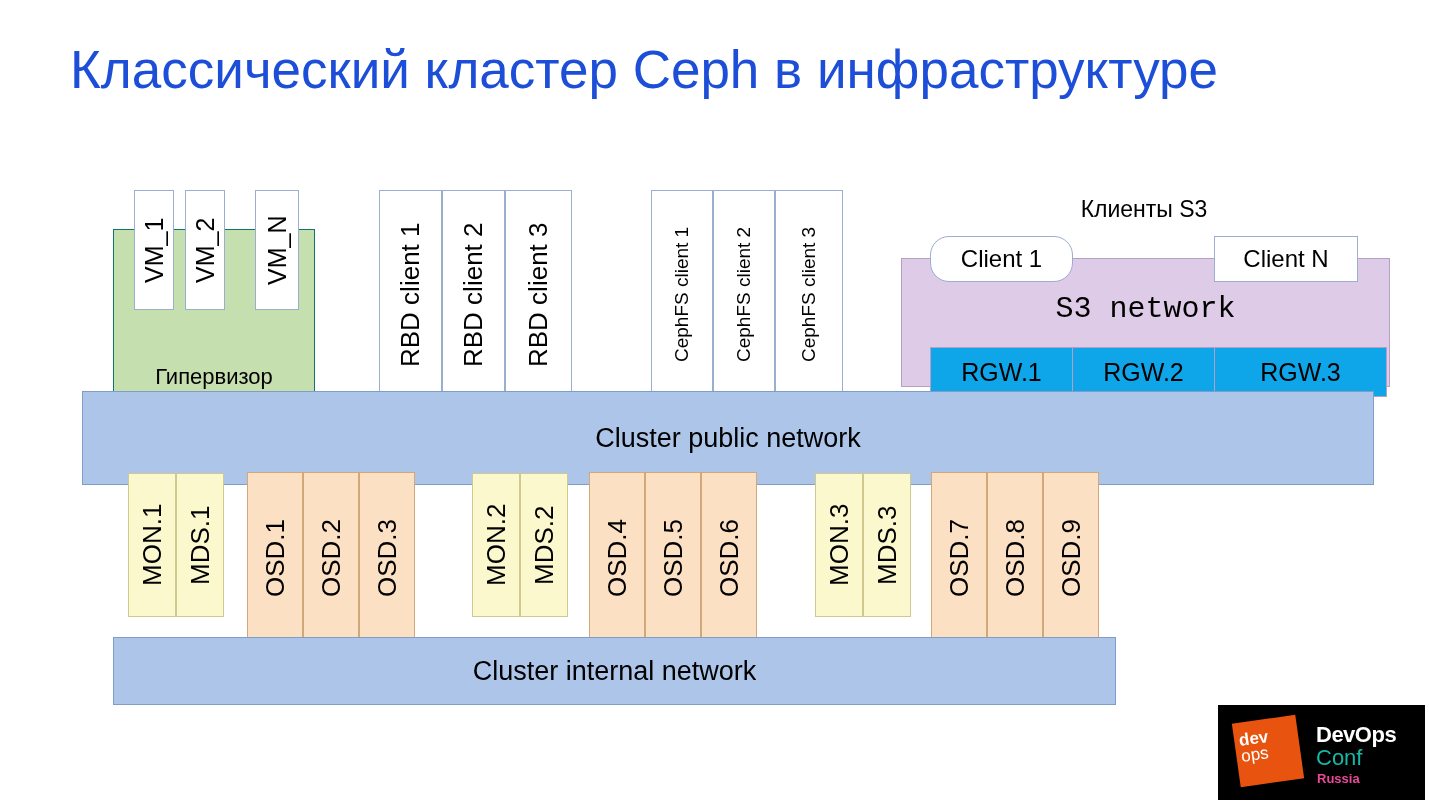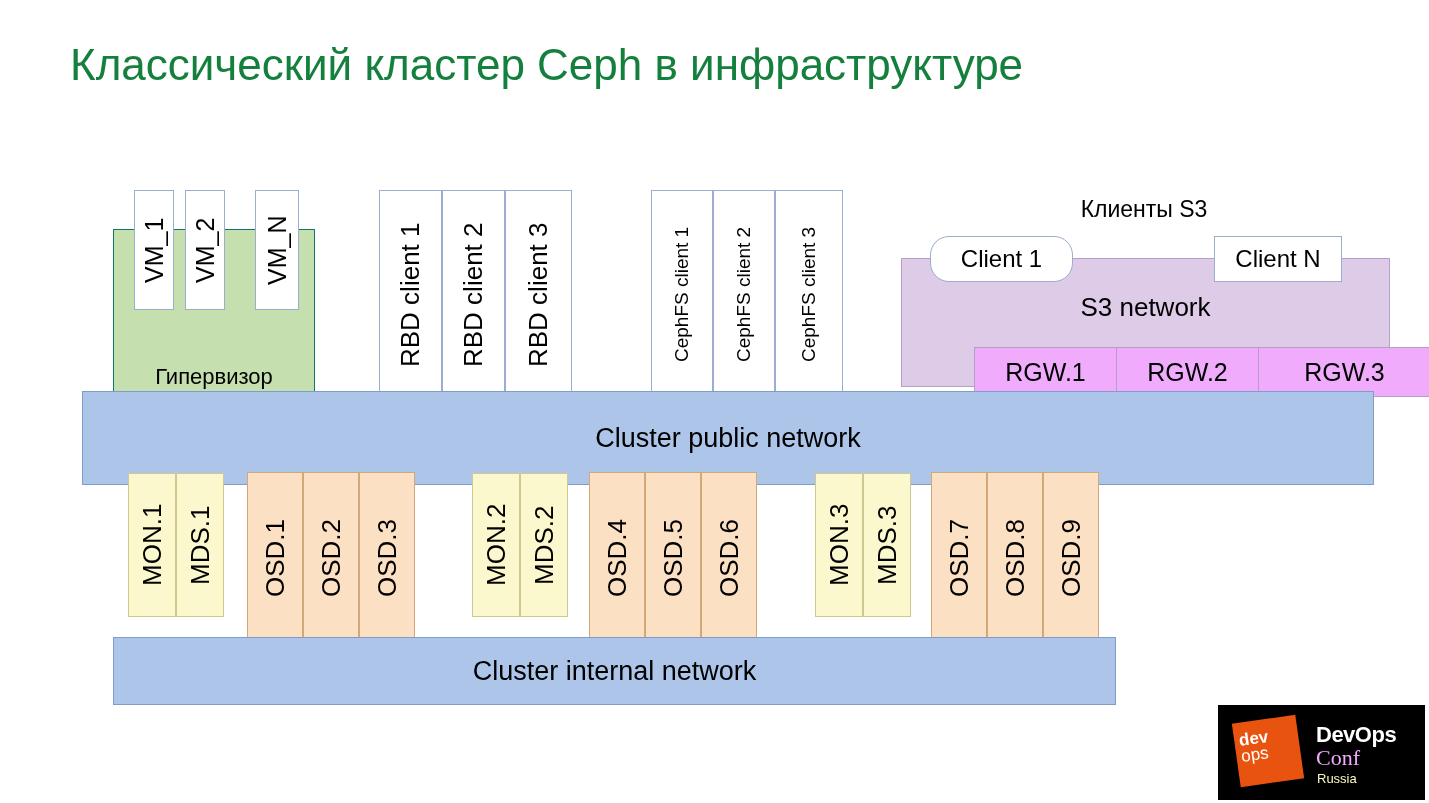--- a/index.html
+++ b/index.html
@@ -19,24 +19,24 @@
     background: #ffffff;
     overflow: hidden;
   }
 
   
   .slide-title {
     position: absolute;
     left: 70px;
     top: 40px;
     width: 1300px;
-    font-size: 44px;
+    font-size: 53px;
     line-height: 1.15;
     font-weight: 400;
-    color: #15803d;
+    color: #1d4ed8;
     letter-spacing: 0px;
     white-space: nowrap;
   }
 
   
   .box {
     position: absolute;
     box-sizing: border-box;
     border: 1px solid #9aaed0;
     display: flex;
@@ -48,21 +48,21 @@
   .vert {
     writing-mode: vertical-rl;
     transform: rotate(180deg);
     white-space: nowrap;
   }
 
   
   .c-white  { background: #ffffff; }
   .c-yellow { background: #fbf8cd; border-color: #cfc98f; }
   .c-orange { background: #fce0c4; border-color: #d3a878; }
-  .c-purple { background: #f0abfc; border-color: #b4a0c6; margin-left: 44px; }
+  .c-purple { background: #0ea5e9; border-color: #b4a0c6; }
 
   
   .band {
     position: absolute;
     box-sizing: border-box;
     background: #acc5e9;
     border: 1px solid #7e9dc9;
     display: flex;
     align-items: center;
     justify-content: center;
@@ -93,21 +93,22 @@
     position: absolute;
     left: 901px; top: 258px; width: 489px; height: 129px;
     box-sizing: border-box;
     background: #ddcbe8;
     border: 1px solid #b4a0c6;
   }
   #s3-network-label {
     position: absolute;
     left: 0; right: 0; top: 33px;
     text-align: center;
-    font-size: 26px;
+    font-size: 30px;
+    font-family: Liberation Mono, monospace;
   }
   #s3-clients-title {
     position: absolute;
     left: 930px; top: 196px; width: 428px;
     text-align: center;
     font-size: 23px;
   }
 
   
   #logo {
@@ -132,25 +133,25 @@
     line-height: 16px;
     text-align: left;
   }
   #logo-mark-text .l2 { font-weight: normal; }
   #logo-word-1 {
     position: absolute; left: 98px; top: 17px;
     color: #ffffff; font-size: 22px; font-weight: bold; letter-spacing: -0.5px;
   }
   #logo-word-2 {
     position: absolute; left: 98px; top: 40px;
-    color: #f0abfc; font-size: 22px; font-weight: 300; letter-spacing: 0px; font-family: Liberation Serif, serif;
+    color: #14b8a6; font-size: 22px; font-weight: 300; letter-spacing: 0px;
   }
   #logo-word-3 {
     position: absolute; left: 99px; top: 66px;
-    color: #fef9c3; font-size: 13px; font-weight: normal;
+    color: #ec4899; font-size: 13px; font-weight: bold;
   }
 </style>
 </head>
 <body>
 
 <div id="slide">
 
   <div class="slide-title">Классический кластер Ceph в инфраструктуре</div>
 
   <div id="hypervisor">
@@ -189,21 +190,21 @@
 
   <div id="s3-clients-title">Клиенты S3</div>
 
   <div id="s3-network">
     <div id="s3-network-label">S3 network</div>
   </div>
 
   <div class="box c-white" style="left:930px; top:236px; width:143px; height:46px; font-size:24px;border-radius:19px;">
     <span>Client 1</span>
   </div>
-  <div class="box c-white" style="left:1214px; top:236px; width:128px; height:46px; font-size:24px;">
+  <div class="box c-white" style="left:1214px; top:236px; width:144px; height:46px; font-size:24px;">
     <span>Client N</span>
   </div>
 
   <div class="box c-purple" style="left:930px; top:347px; width:143px; height:50px; font-size:25px;">
     <span>RGW.1</span>
   </div>
   <div class="box c-purple" style="left:1072px; top:347px; width:143px; height:50px; font-size:25px;">
     <span>RGW.2</span>
   </div>
   <div class="box c-purple" style="left:1214px; top:347px; width:173px; height:50px; font-size:25px;">

